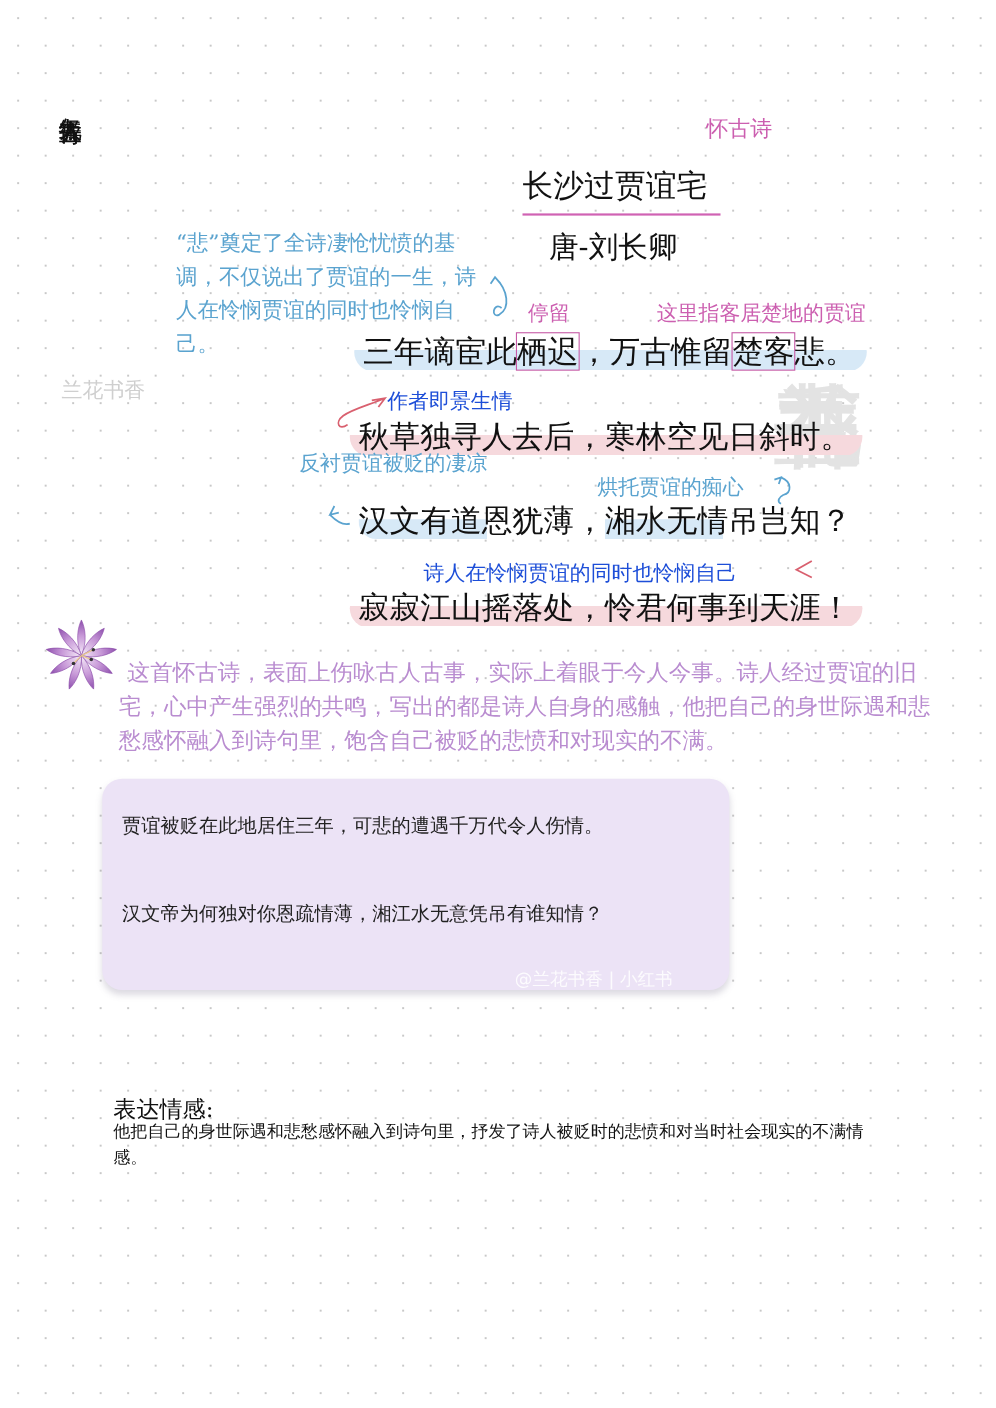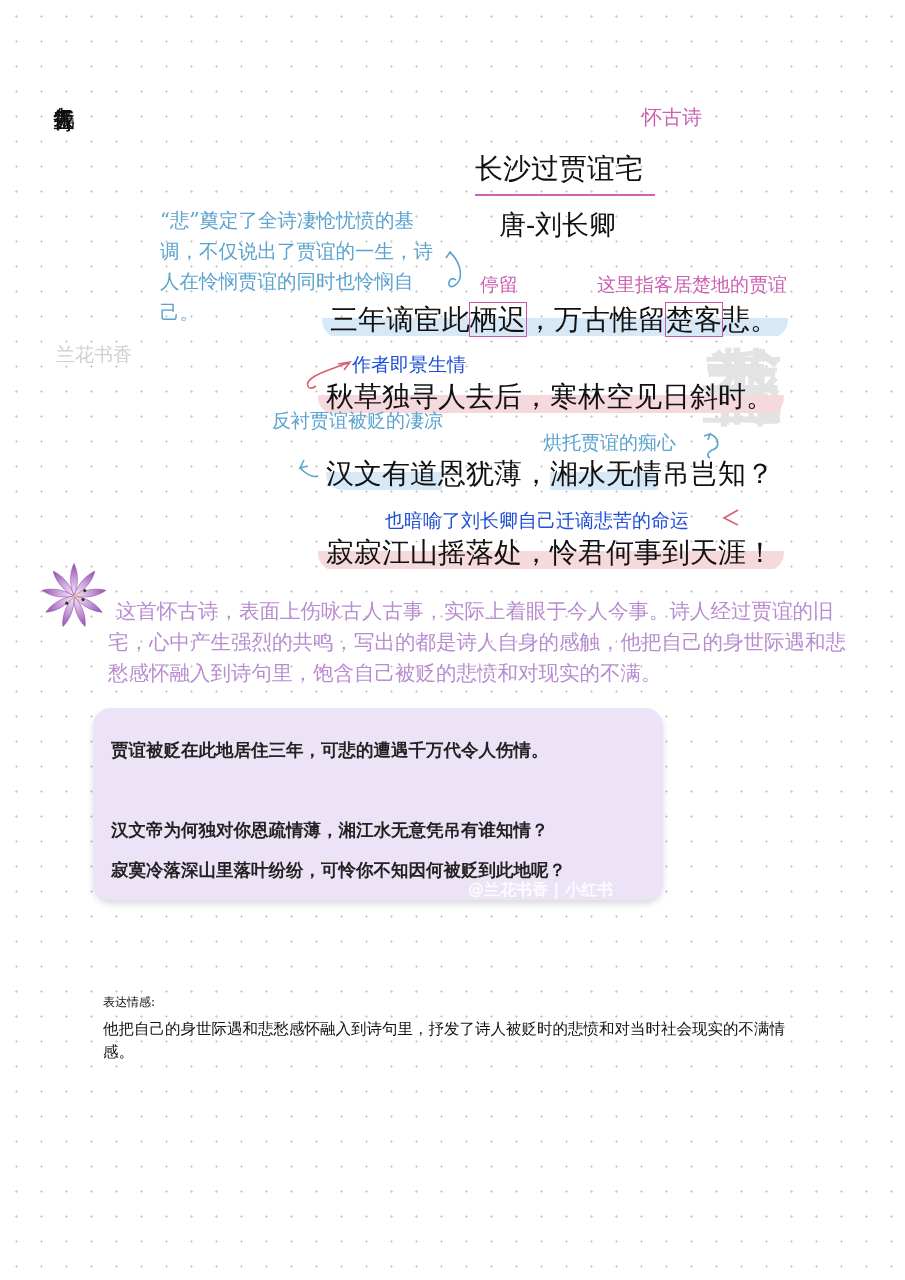--- a/index.html
+++ b/index.html
@@ -47,30 +47,29 @@
   }
   .flower { left: 38px; top: 560px; width: 72px; height: 72px; }
   .summary {
     left: 108px; top: 596px; width: 740px;
     font-size: 20.5px; line-height: 31px; color: #b98cd0; text-indent: 8px;
   }
   .card {
     left: 93px; top: 708px; width: 570px; height: 192px;
     background: #ece3f6; border-radius: 18px;
     box-shadow: 0 4px 6px rgba(120,110,140,0.25);
-    font-weight: bold;
   }
   .card-line {
     position: absolute; left: 18px; font-size: 17.5px; color: #222; white-space: nowrap;
   }
   .card-wm {
     position: absolute; left: 375px; top: 172px; font-size: 16px;
     color: rgba(255,255,255,0.85); font-family: "DejaVu Sans", sans-serif; white-space: nowrap;
   }
-  .emotion-label { left: 103px; top: 994px; font-size: 12px; color: #111; }
+  .emotion-label { left: 103px; top: 994px; font-size: 21px; color: #111; }
   .emotion-text {
     left: 103px; top: 1018px; width: 690px;
     font-size: 15.5px; line-height: 23px; color: #111;
   }
   svg.arrow { position: absolute; overflow: visible; }
 </style>
 </head>
 <body>
 
 <div class="abs vtitle">九年级古诗五</div>
@@ -107,21 +106,21 @@
   <path d="M8 2 L4 10 L12 8 M4 10 C10 16 16 20 22 18" fill="none" stroke="#5aa3cf" stroke-width="1.6"></path>
 </svg>
 <svg class="arrow" style="left:700px;top:432px;" width="24" height="30">
   <path d="M4 4 L10 2 L8 8 M10 2 C20 6 20 16 12 18 C8 20 6 24 10 26" fill="none" stroke="#5aa3cf" stroke-width="1.6"></path>
 </svg>
 
 <div class="abs poem-line" style="left:318px;top:456px;">
   <span style="background: linear-gradient(to right, #d7e9f7 0%, #d7e9f7 26%, transparent 26%, transparent 50%, #d7e9f7 50%, #d7e9f7 74%, transparent 74%) bottom/100% 55% no-repeat; border-radius:16px;">汉文有道恩犹薄，湘水无情吊岂知？</span>
 </div>
 
-<div class="abs annot note-red" style="left:385px;top:508px;">也暗喻了刘长卿自己迁谪悲苦的命运</div>
+<div class="abs annot note-red" style="left:385px;top:508px;">诗人在怜悯贾谊的同时也怜悯自己</div>
 <svg class="arrow" style="left:718px;top:508px;" width="26" height="20">
   <path d="M20 2 L6 10 L20 17" fill="none" stroke="#d9606f" stroke-width="1.6"></path>
 </svg>
 
 <div class="abs poem-line hl-pink" style="left:318px;top:535px;">寂寂江山摇落处，怜君何事到天涯！</div>
 
 <svg class="abs flower" viewBox="-40 -40 80 80">
   <defs>
     <radialGradient id="pg" cx="0" cy="0" r="36" gradientUnits="userSpaceOnUse">
       <stop offset="0" stop-color="#f7eefa"></stop>
@@ -148,18 +147,17 @@
   <circle cx="12" cy="-6" r="1.8" fill="#333"></circle>
     <circle cx="10" cy="4" r="1.8" fill="#333"></circle>
     <circle cx="-8" cy="8" r="1.8" fill="#333"></circle>
 </svg>
 
 <div class="abs summary">这首怀古诗，表面上伤咏古人古事，实际上着眼于今人今事。诗人经过贾谊的旧宅，心中产生强烈的共鸣，写出的都是诗人自身的感触，他把自己的身世际遇和悲愁感怀融入到诗句里，饱含自己被贬的悲愤和对现实的不满。</div>
 
 <div class="abs card">
   <div class="card-line" style="top:30px;">贾谊被贬在此地居住三年，可悲的遭遇千万代令人伤情。</div>
   <div class="card-line" style="top:110px;">汉文帝为何独对你恩疏情薄，湘江水无意凭吊有谁知情？</div>
-  <div class="card-line" style="top:150px;">寂寞冷落深山里落叶纷纷，可怜你不知因何被贬到此地呢？</div>
   <div class="card-wm">@兰花书香 | 小红书</div>
 </div>
 
 <div class="abs emotion-label">表达情感:</div>
 <div class="abs emotion-text">他把自己的身世际遇和悲愁感怀融入到诗句里，抒发了诗人被贬时的悲愤和对当时社会现实的不满情感。</div>
 
 </body></html>

